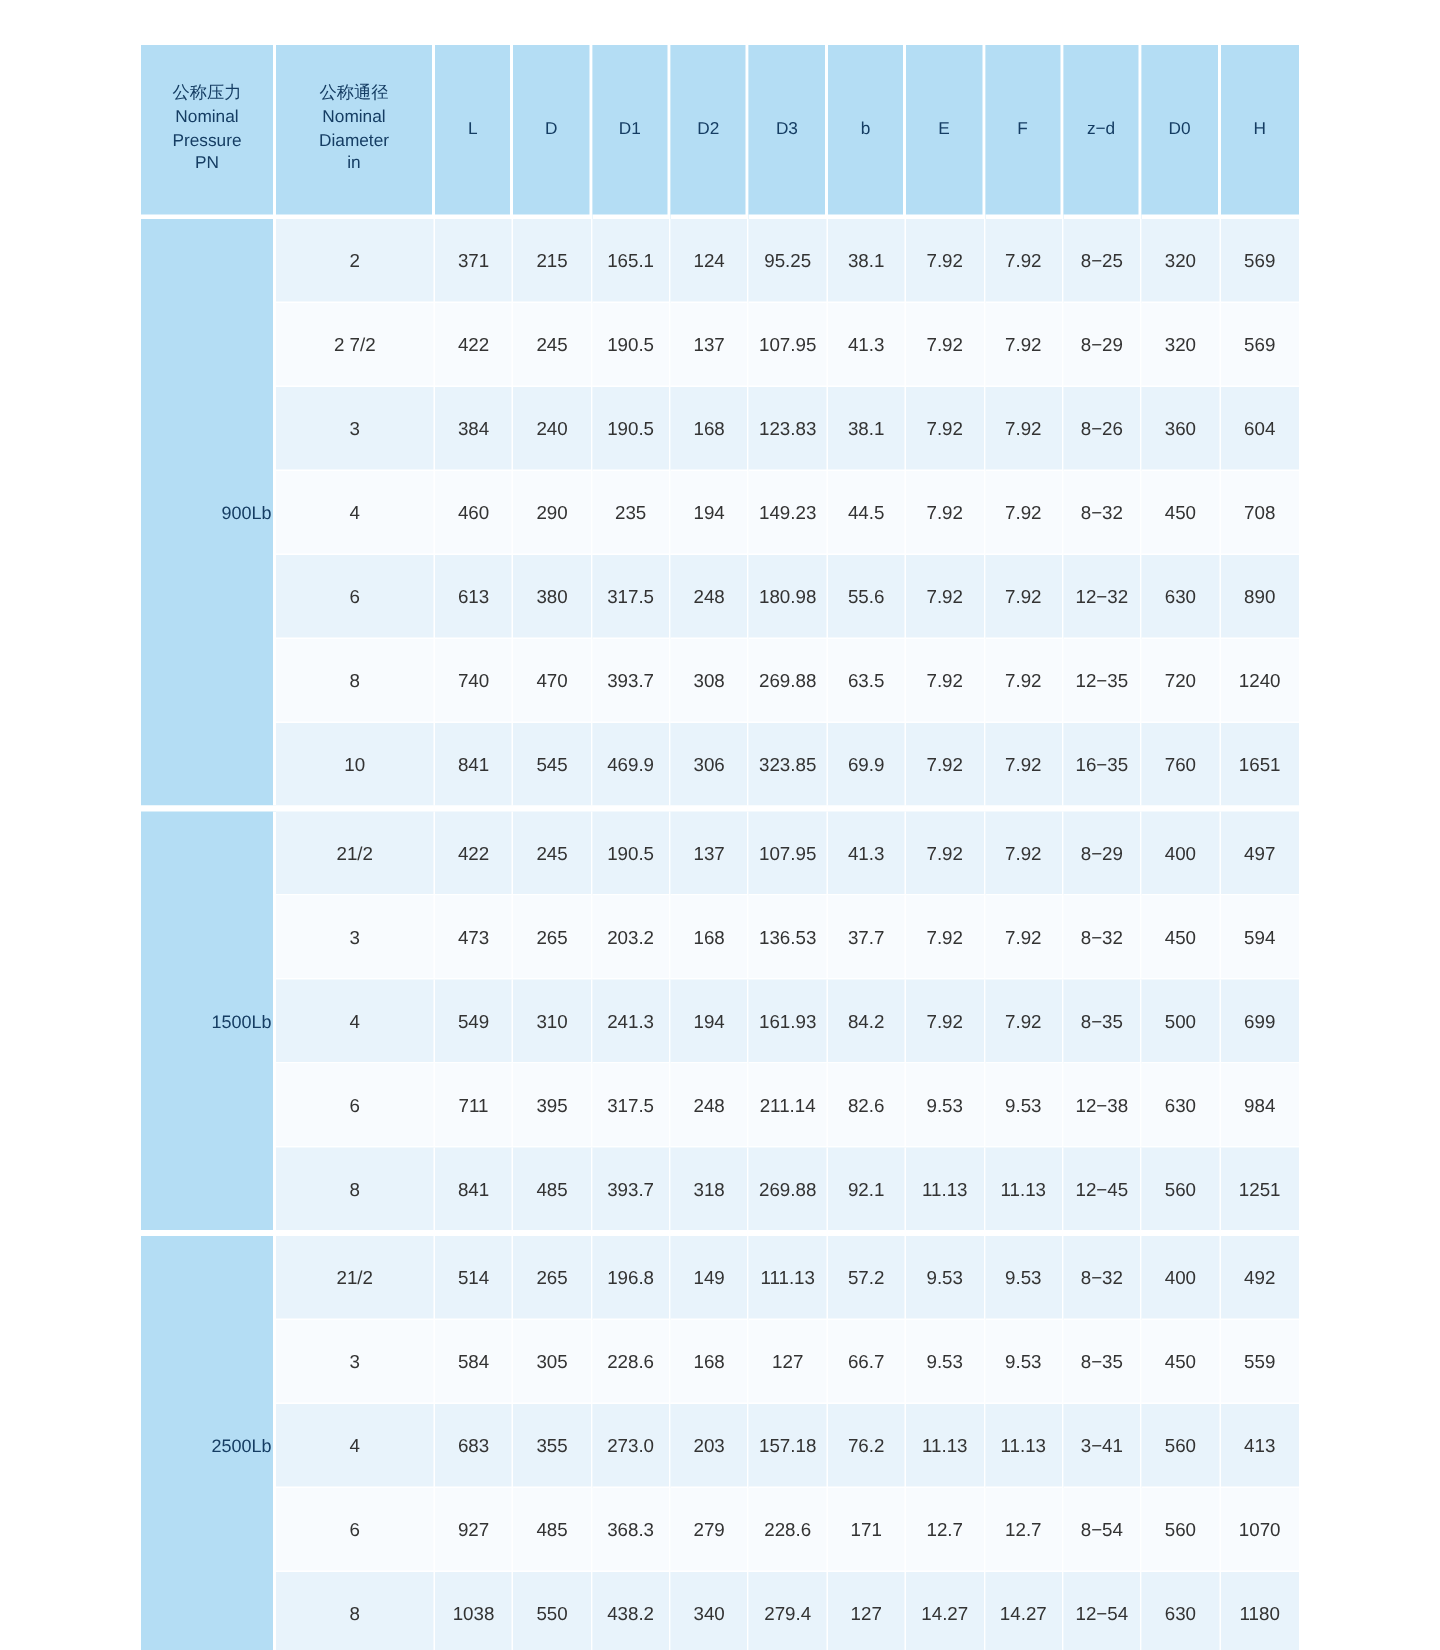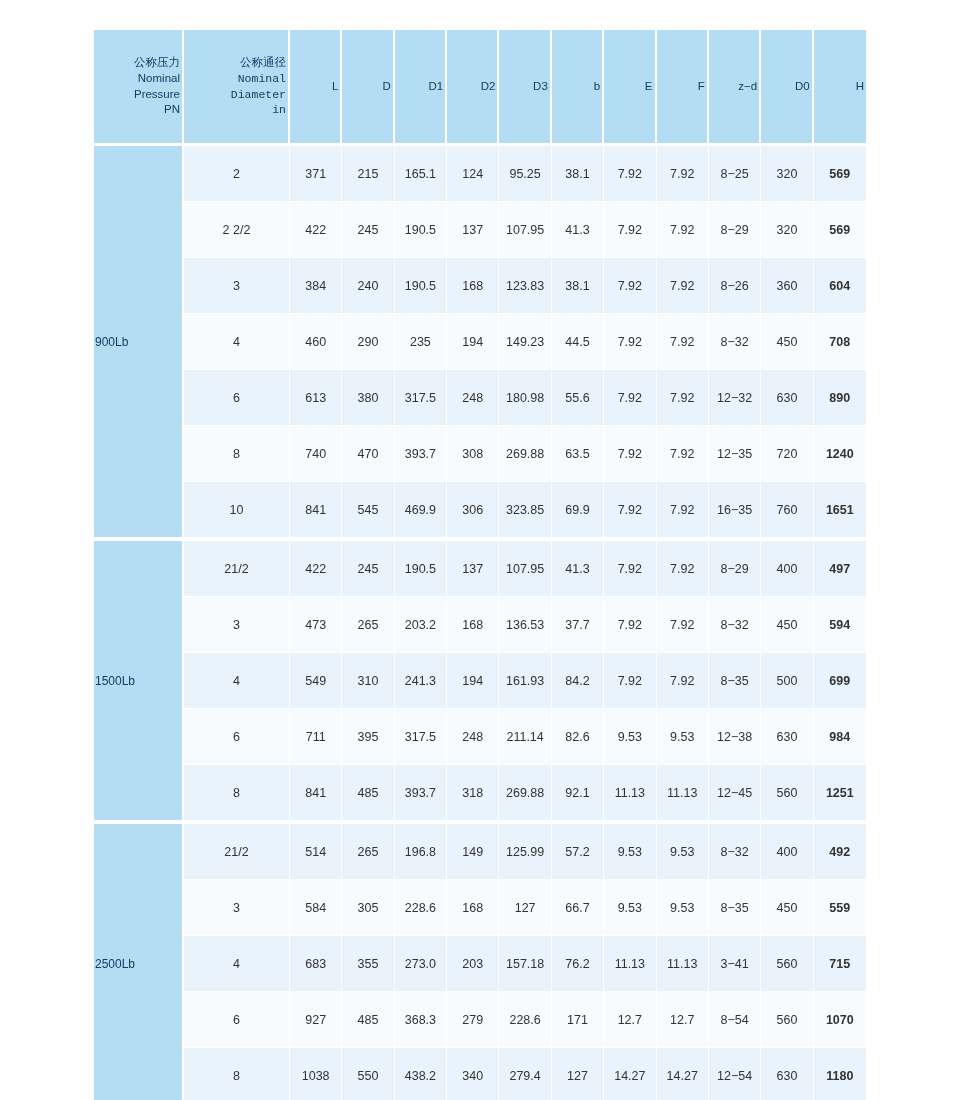--- a/index.html
+++ b/index.html
@@ -29,54 +29,54 @@
     table-layout: fixed;
   }
 
   
   thead th {
     background: #b4ddf4;
     color: #153d63;
     font-size: 11.5px;
     font-weight: normal;
     line-height: 1.38;
-    text-align: right;
+    text-align: center;
     vertical-align: middle;
     height: 113px;
     border-right: 2px solid #ffffff;
     border-bottom: 3px solid #ffffff;
     padding: 0 2px;
   }
   thead th:last-child { border-right: none; }
   thead th.hdr-group { width: 84px; }
-  thead th.hdr-bore  { width: 100px; font-family: Liberation Mono, monospace; }
+  thead th.hdr-bore  { width: 100px; }
 
   
   td.group-label {
     background: #b4ddf4;
     color: #153d63;
     font-size: 12px;
-    text-align: left;
+    text-align: right;
     vertical-align: middle;
     border-right: 2px solid #ffffff;
     width: 84px;
   }
 
   
   tbody td.cell {
     font-size: 12.5px;
     color: #333333;
     text-align: center;
     vertical-align: middle;
     height: 55px;
     border-right: 1px solid #ffffff;
     border-bottom: 1px solid #ffffff;
     padding: 0 1px;
   }
-  tbody td.cell:last-child { border-right: none; font-weight: bold; }
+  tbody td.cell:last-child { border-right: none; }
 
   tbody tr.row-odd  td.cell { background: #e8f3fb; }
   tbody tr.row-even td.cell { background: #f8fbfe; }
 
   tbody tr.row-last-in-group td.cell { border-bottom: none; margin-left: 16px; }
 
   
   tr.group-gap td {
     height: 4px;
     padding: 0;
@@ -128,21 +128,21 @@
           <td class="cell">124</td>
           <td class="cell">95.25</td>
           <td class="cell">38.1</td>
           <td class="cell">7.92</td>
           <td class="cell">7.92</td>
           <td class="cell">8−25</td>
           <td class="cell">320</td>
           <td class="cell">569</td>
         </tr>
         <tr class="table-row row-even">
-          <td class="cell">2 2/2</td>
+          <td class="cell">2 7/2</td>
           <td class="cell">422</td>
           <td class="cell">245</td>
           <td class="cell">190.5</td>
           <td class="cell">137</td>
           <td class="cell">107.95</td>
           <td class="cell">41.3</td>
           <td class="cell">7.92</td>
           <td class="cell">7.92</td>
           <td class="cell">8−29</td>
           <td class="cell">320</td>
@@ -295,21 +295,21 @@
         <tr class="group-gap">
           <td colspan="13"></td>
         </tr>
         <tr class="table-row row-odd">
           <td class="group-label" rowspan="5">2500Lb</td>
           <td class="cell">21/2</td>
           <td class="cell">514</td>
           <td class="cell">265</td>
           <td class="cell">196.8</td>
           <td class="cell">149</td>
-          <td class="cell">125.99</td>
+          <td class="cell">111.13</td>
           <td class="cell">57.2</td>
           <td class="cell">9.53</td>
           <td class="cell">9.53</td>
           <td class="cell">8−32</td>
           <td class="cell">400</td>
           <td class="cell">492</td>
         </tr>
         <tr class="table-row row-even">
           <td class="cell">3</td>
           <td class="cell">584</td>
@@ -329,21 +329,21 @@
           <td class="cell">683</td>
           <td class="cell">355</td>
           <td class="cell">273.0</td>
           <td class="cell">203</td>
           <td class="cell">157.18</td>
           <td class="cell">76.2</td>
           <td class="cell">11.13</td>
           <td class="cell">11.13</td>
           <td class="cell">3−41</td>
           <td class="cell">560</td>
-          <td class="cell">715</td>
+          <td class="cell">413</td>
         </tr>
         <tr class="table-row row-even">
           <td class="cell">6</td>
           <td class="cell">927</td>
           <td class="cell">485</td>
           <td class="cell">368.3</td>
           <td class="cell">279</td>
           <td class="cell">228.6</td>
           <td class="cell">171</td>
           <td class="cell">12.7</td>

